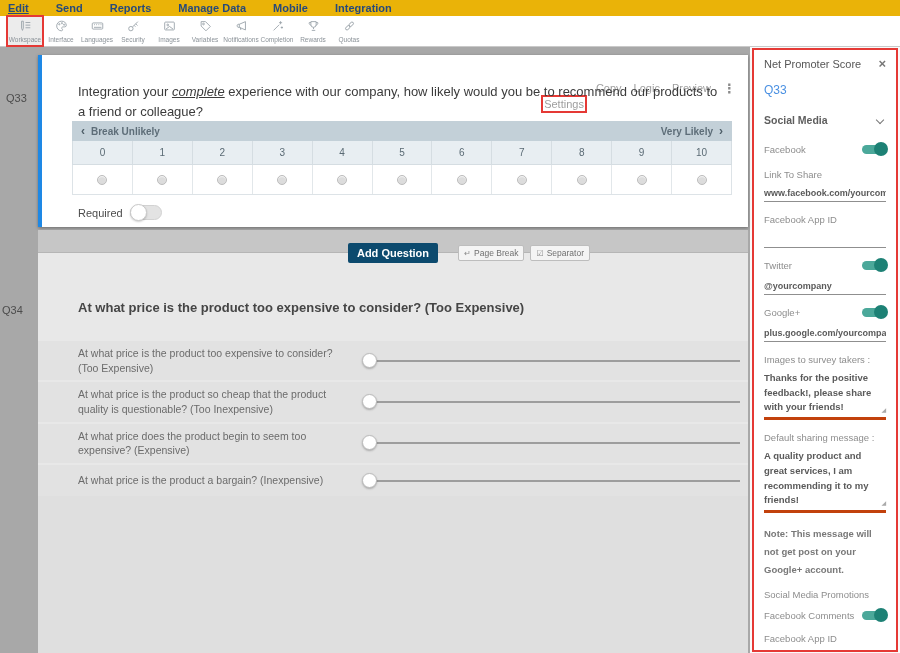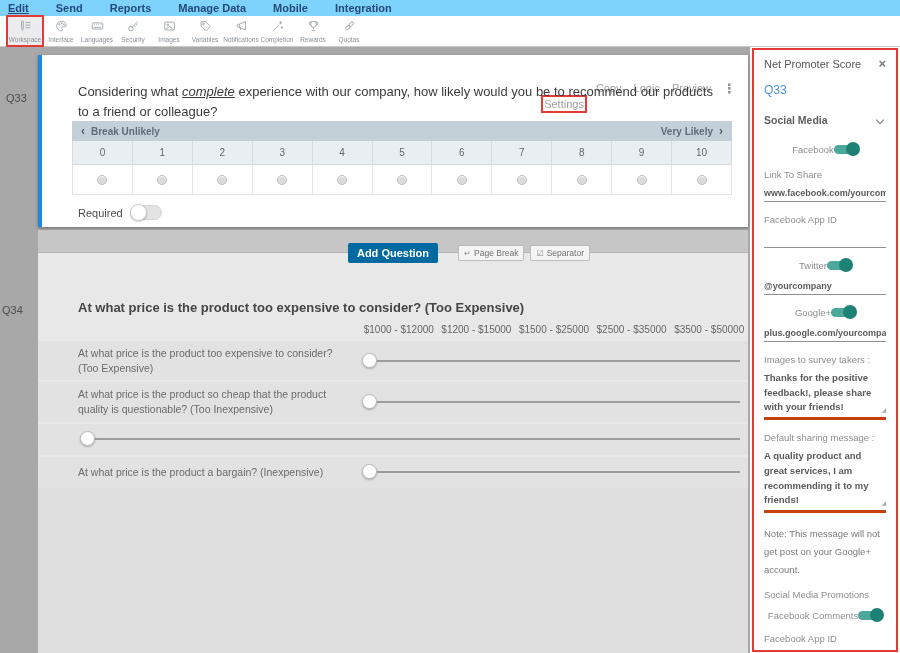--- a/index.html
+++ b/index.html
@@ -6,21 +6,21 @@
   html,body { width: 900px; height: 653px; overflow: hidden; }
   body {
     font-family: "Liberation Sans", "DejaVu Sans", sans-serif;
     background: #a8a8a8;
     position: relative;
     color: #444;
   }
   
   .menubar {
     position: absolute; top:0; left:0; width:100%; height:16px;
-    background:#7dd3fc; display:flex; align-items:center; padding-left:8px;
+    background:#eab308; display:flex; align-items:center; padding-left:8px;
   }
   .menu-item { font-size:11px; font-weight:bold; color:#274a7a; margin-right:27px; cursor:pointer; }
   .menu-item.active { text-decoration:underline; }
   
   .toolbar {
     position:absolute; top:16px; left:0; width:100%; height:31px;
     background:#fff; border-bottom:1px solid #c9c9c9;
     display:flex; align-items:flex-start; padding-left:7px;
   }
   .tool { width:36px; text-align:center; padding-top:3px; height:30px; cursor:pointer; }
@@ -66,21 +66,21 @@
   .toggle-off { position:relative; width:32px; height:15px; background:#e3e3e3; border:1px solid #d2d2d2; border-radius:9px; cursor:pointer; }
   .toggle-off .knob { position:absolute; left:-1px; top:-2px; width:17px; height:17px; border-radius:50%; background:#fff; border:1px solid #c9c9c9; box-shadow:0 1px 2px rgba(0,0,0,.2); }
   
   .add-band { position:absolute; top:183px; left:38px; width:710px; height:22px; background:#c6c6c6; }
   .light-area { position:absolute; top:205px; left:38px; width:710px; height:401px; background:#e8e8e8; border-top:1px solid #b5b5b5; }
   .bottom-area { position:absolute; top:421px; left:38px; width:710px; height:185px; background:#dfdfdf; border-top:1px solid #cfcfcf; }
   .add-q-btn {
     position:absolute; top:196px; left:38px; width:710px; text-align:center; pointer-events:none;
   }
   .add-q-btn button {
-    pointer-events:auto; background:#0369a1; color:#fff; border:none; font-size:11px; font-weight:bold;
+    pointer-events:auto; background:#0c4a6e; color:#fff; border:none; font-size:11px; font-weight:bold;
     padding:4px 9px; border-radius:2px; cursor:pointer; font-family:inherit;
   }
   .break-btns { position:absolute; top:198px; right:160px; display:flex; gap:6px; }
   .break-btns .bbtn {
     font-size:8.5px; color:#6f6f6f; background:#f4f4f4; border:1px solid #bdbdbd; border-radius:2px;
     padding:2px 5px; display:flex; align-items:center; gap:3px; cursor:pointer; white-space:nowrap;
   }
   .bbtn .bicon { font-size:8px; color:#8a8a8a; }
   
   .q34-title { position:absolute; top:253px; left:78px; font-size:13px; font-weight:bold; color:#454545; }
@@ -100,29 +100,29 @@
     position:absolute; top:48px; left:752px; width:146px; height:604px;
     background:#fff; border:2px solid #e53935; padding:8px 10px; overflow:hidden;
   }
   .panel-header { display:flex; justify-content:space-between; align-items:center; }
   .panel-title { font-size:11px; font-weight:normal; color:#565656; }
   .close-x { font-size:13px; font-weight:bold; color:#777; cursor:pointer; line-height:10px; }
   .panel-qid { margin-top:13px; font-size:12px; color:#4a90e2; }
   .section-row { margin-top:17px; display:flex; justify-content:space-between; align-items:center; }
   .section-title { font-size:10.5px; font-weight:bold; color:#5e5e5e; }
   .chev { width:6px; height:6px; border-right:1.5px solid #777; border-bottom:1.5px solid #777; transform:rotate(45deg); margin-right:3px; cursor:pointer; }
-  .toggle-row { display:flex; justify-content:center; align-items:center; }
+  .toggle-row { display:flex; justify-content:space-between; align-items:center; }
   .p-label { font-size:9.5px; color:#8d8d8d; }
   .toggle-on { position:relative; width:24px; height:9px; background:#4ba89a; border-radius:5px; cursor:pointer; flex:none; }
   .toggle-on .knob { position:absolute; right:-2px; top:-3px; width:14px; height:14px; border-radius:50%; background:#1d8175; }
   .p-input { font-size:9px; font-weight:bold; color:#5a5a5a; border-bottom:1px solid #8f8f8f; padding-bottom:3px; white-space:nowrap; overflow:hidden; cursor:text; }
   .p-input.empty { height:17px; }
   .p-textarea { position:relative; font-size:9.5px; font-weight:bold; color:#5a5a5a; line-height:1.55; border-bottom:3px solid #c2410c; padding-bottom:2px; cursor:text; }
   .resize-glyph { position:absolute; right:0; bottom:2px; font-size:6px; color:#aaa; }
-  .p-note { font-size:9.5px; font-weight:normal; color:#787878; line-height:1.9; }
+  .p-note { font-size:9.5px; font-weight:bold; color:#787878; line-height:1.9; }
   .mt6{margin-top:6px}.mt8{margin-top:8px}.mt10{margin-top:10px}.mt12{margin-top:12px}
   .mt14{margin-top:14px}.mt18{margin-top:18px}
 </style>
 </head>
 <body>
 
 <div class="menubar">
   <span class="menu-item active">Edit</span>
   <span class="menu-item">Send</span>
   <span class="menu-item">Reports</span>
@@ -216,21 +216,21 @@
 
   <div class="card">
     <div class="card-actions">
       <span class="annotated-red">Settings</span>
       <span>Copy</span>
       <span>Logic</span>
       <span>Preview</span>
       <span class="dots">⋮</span>
     </div>
 
-    <div class="qtext"><span>Considering what </span><span class="em">complete</span><span> experience with our company, how likely would you be to recommend our products to a friend or colleague?</span></div>
+    <div class="qtext"><span>Integration your </span><span class="em">complete</span><span> experience with our company, how likely would you be to recommend our products to a friend or colleague?</span></div>
 
     <div class="nps">
       <div class="nps-head">
         <span class="side">
           <span class="arrow">‹</span>
           <span class="lbl">Break Unlikely</span>
         </span>
         <span class="side">
           <span class="lbl">Very Likely</span>
           <span class="arrow">›</span>
@@ -306,43 +306,37 @@
       <span class="bicon">↵</span>
       <span>Page Break</span>
     </span>
     <span class="bbtn">
       <span class="bicon">☑</span>
       <span>Separator</span>
     </span>
   </div>
 
   <div class="q34-title">At what price is the product too expensive to consider? (Too Expensive)</div>
-  <div class="price-header">
-    <div class="pcol">$1000 - $12000</div>
-    <div class="pcol">$1200 - $15000</div>
-    <div class="pcol">$1500 - $25000</div>
-    <div class="pcol">$2500 - $35000</div>
-    <div class="pcol">$3500 - $50000</div>
-  </div>
   <div class="srows">
     <div class="srow">
       <div class="srow-label">At what price is the product too expensive to consider? (Too Expensive)</div>
       <div class="srow-slider">
         <div class="track"></div>
         <div class="handle"></div>
       </div>
     </div>
     <div class="srow">
       <div class="srow-label">At what price is the product so cheap that the product quality is questionable? (Too Inexpensive)</div>
       <div class="srow-slider">
         <div class="track"></div>
         <div class="handle"></div>
       </div>
     </div>
     <div class="srow">
+      <div class="srow-label">At what price does the product begin to seem too expensive? (Expensive)</div>
       <div class="srow-slider">
         <div class="track"></div>
         <div class="handle"></div>
       </div>
     </div>
     <div class="srow">
       <div class="srow-label">At what price is the product a bargain? (Inexpensive)</div>
       <div class="srow-slider">
         <div class="track"></div>
         <div class="handle"></div>

